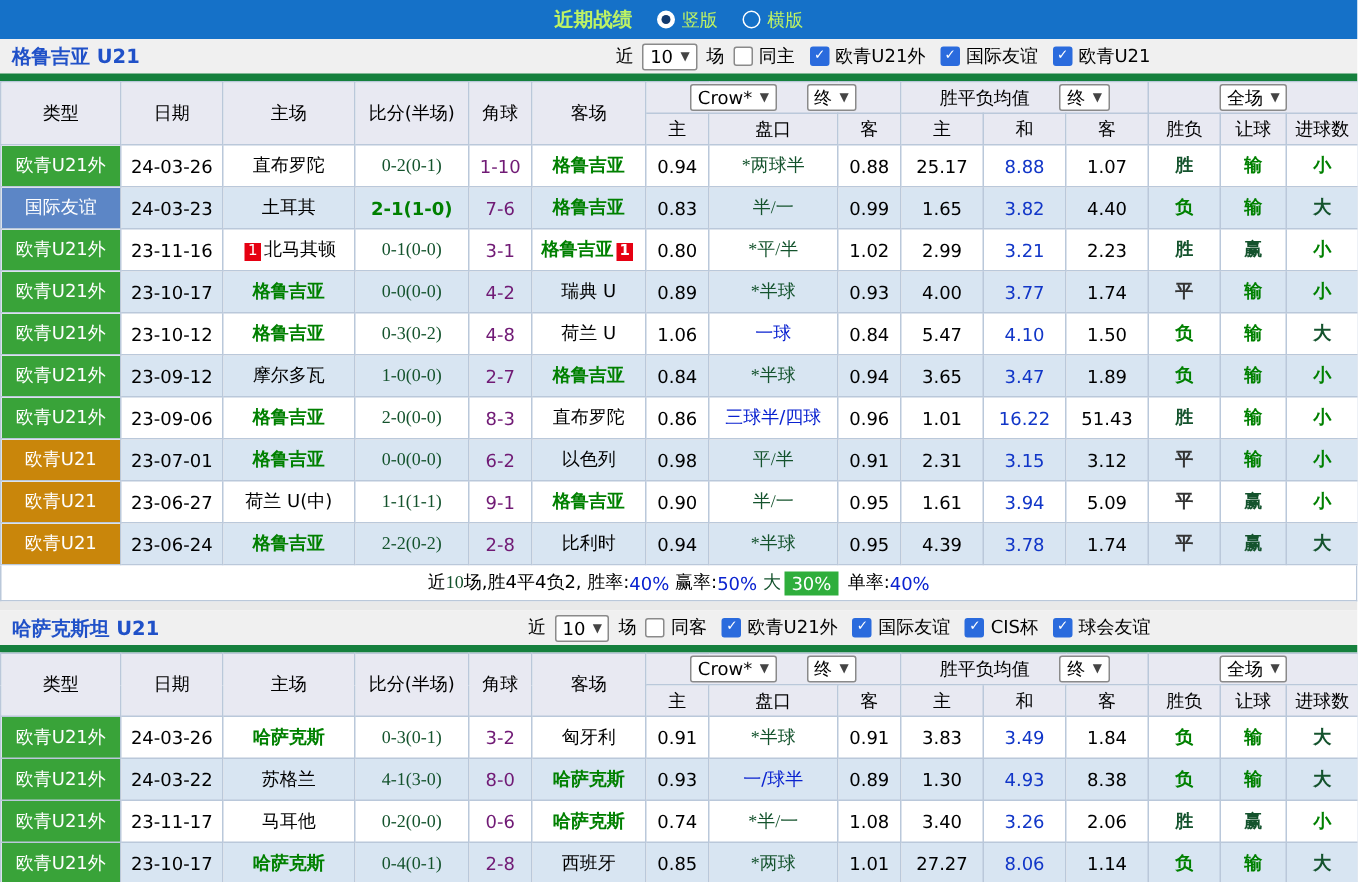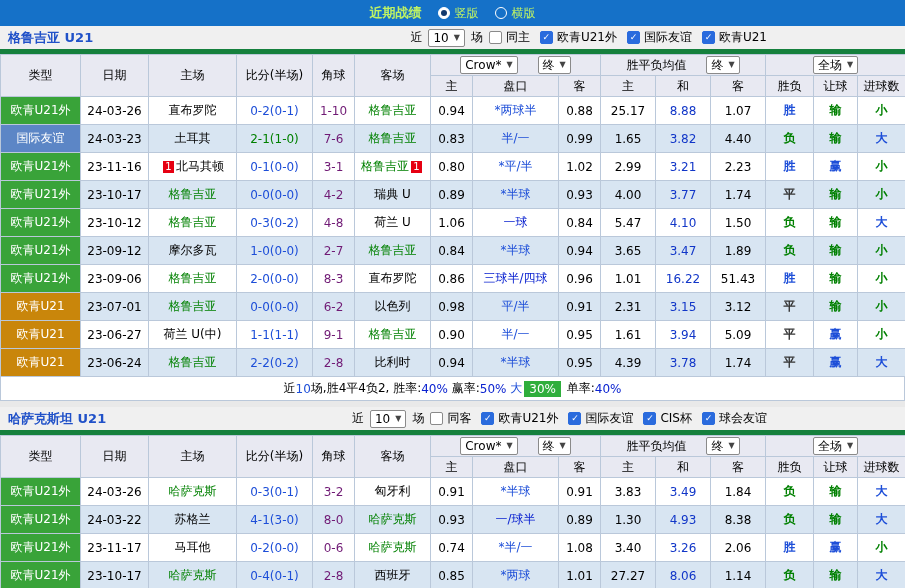--- a/index.html
+++ b/index.html
@@ -56,22 +56,22 @@
   tbody td { height:28px; font-size:12px; background-clip:padding-box; }
   tbody tr:nth-child(even) td { background-color:#d8e5f2; }
   tbody tr:nth-child(even) td.tag-green,
   tbody tr:nth-child(even) td.tag-blue,
   tbody tr:nth-child(even) td.tag-orange { background-color:inherit; }
 
   .tag-green  { background-color:#39a339 !important; color:#fff; }
   .tag-blue   { background-color:#5c86c6 !important; color:#fff; }
   .tag-orange { background-color:#c9860b !important; color:#fff; }
 
-  .t-red   { color:#1d4ed8; }
-  .t-green { color:#008000; }
+  .t-red   { color:#14532d;font-family:Liberation Serif, serif; }
+  .t-green { color:#008000;font-weight:bold; }
   .t-blue  { color:#0a22d0; }
   .t-dark  { color:#333; }
 
   .col-corner { color:#701a75; }
   .col-d      { color:#1136c8; }
   .col-res, .col-hr, .col-g { font-weight:bold; }
 
   .badge-red {
     display:inline-block; background:#e60012; color:#fff;
     font-size:10px; line-height:12px; min-width:11px; padding:0 1px; margin:0 2px;

